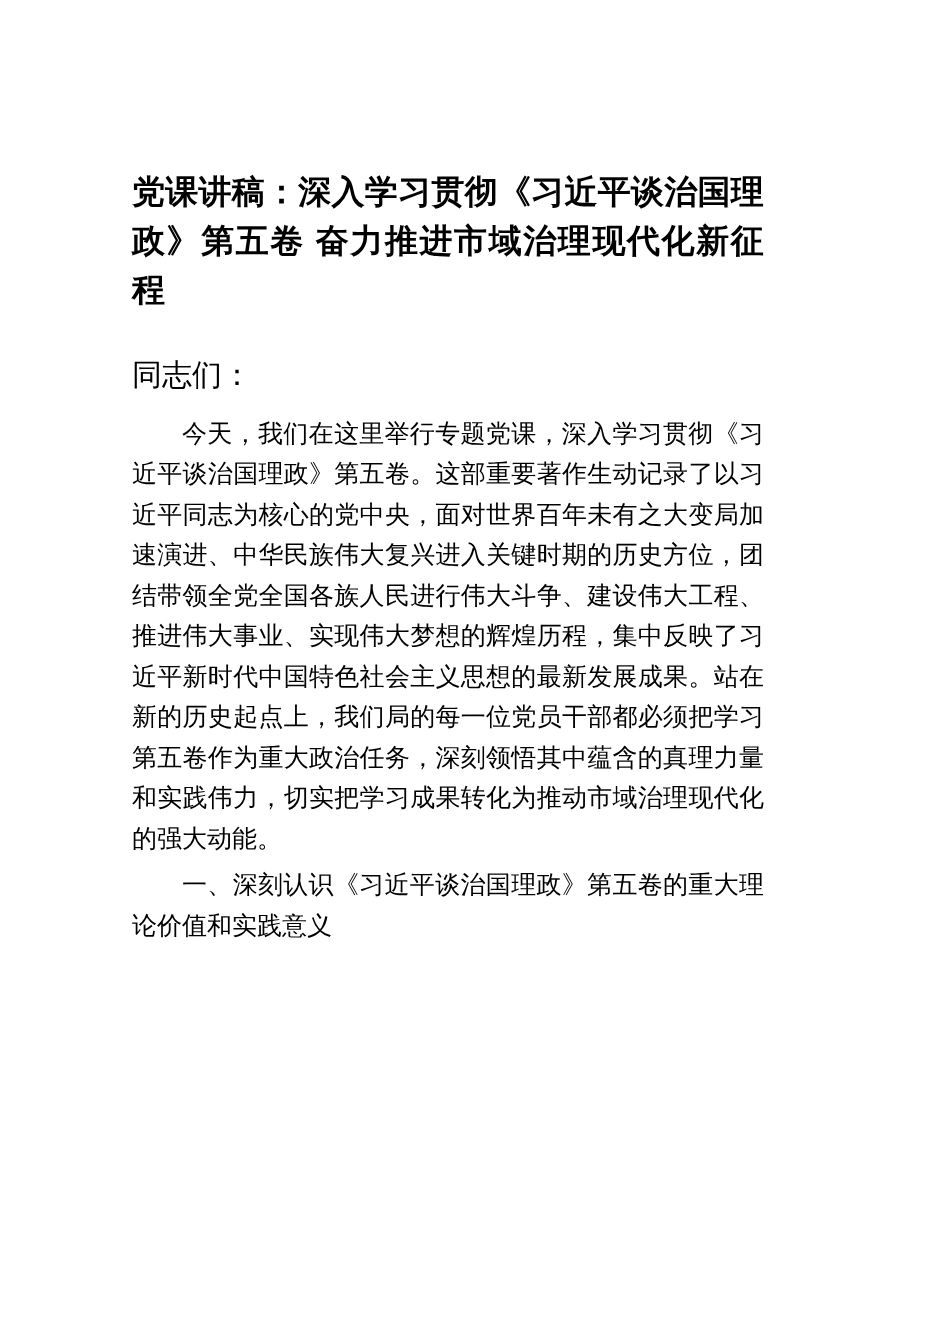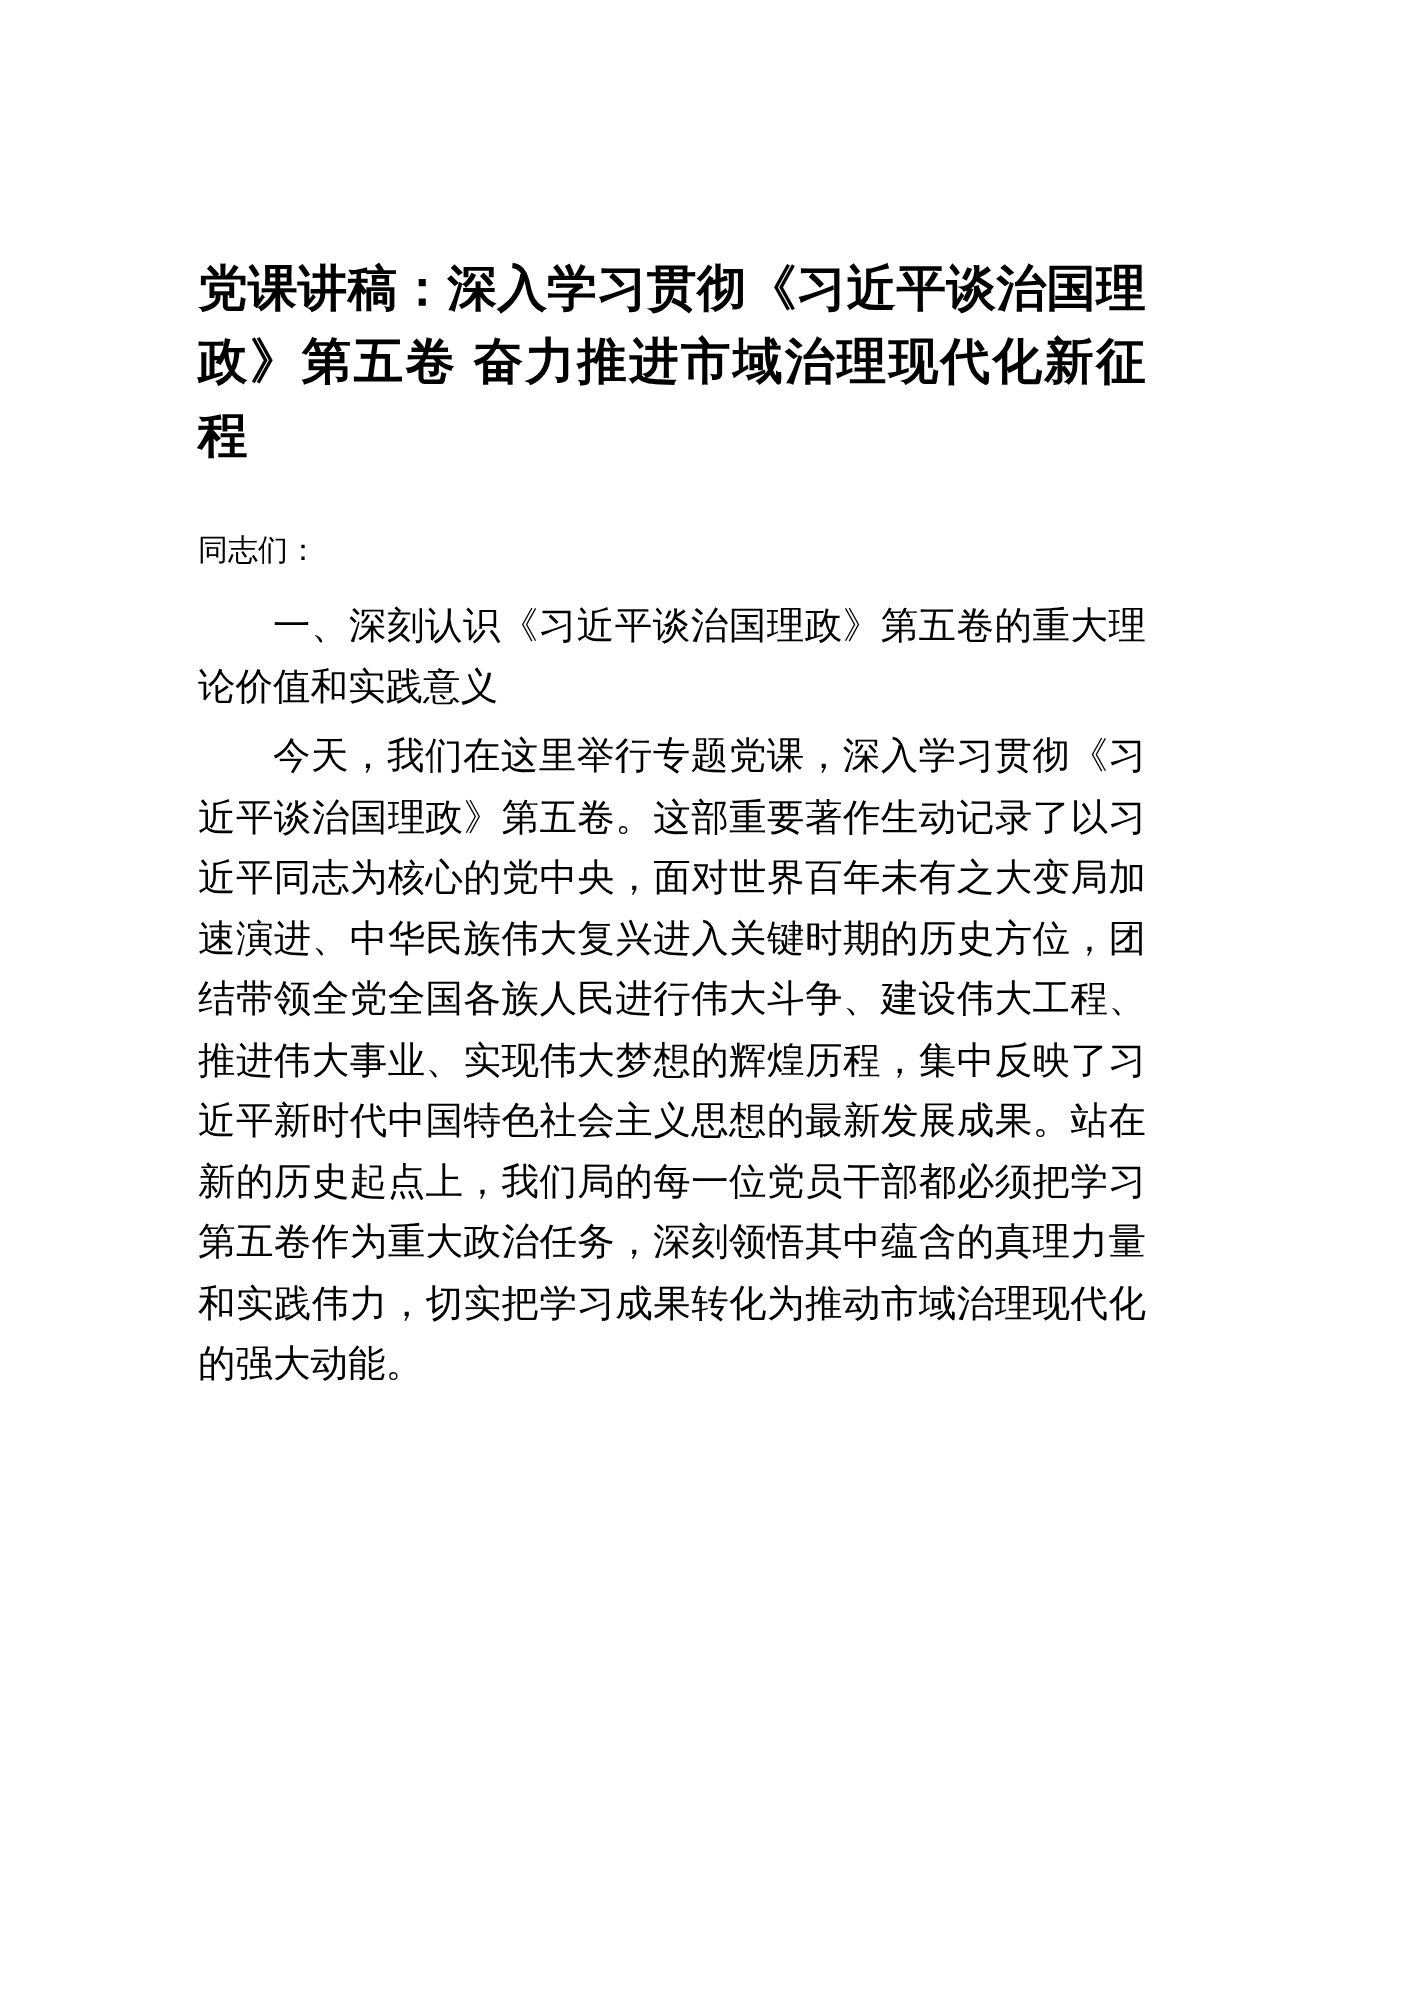--- a/index.html
+++ b/index.html
@@ -24,21 +24,21 @@
   .doc-title {
     font-size: 33px;
     font-weight: bold;
     line-height: 1.48;
     letter-spacing: 0.2px;
     margin: 0 0 38px 0;
     text-align: justify;
     text-justify: inter-ideograph;
   }
   .salutation {
-    font-size: 20px;
+    font-size: 30px;
     line-height: 1.55;
     margin: 0 0 14px 0;
   }
   .para {
     font-size: 25px;
     line-height: 1.62;
     margin: 0 0 6px 0;
     text-align: justify;
     text-justify: inter-ideograph;
     text-indent: 2em;
@@ -46,18 +46,18 @@
 </style>
 </head>
 <body>
 
 <div class="page">
 
   <h1 class="doc-title">党课讲稿：深入学习贯彻《习近平谈治国理政》第五卷 奋力推进市域治理现代化新征程</h1>
 
   <p class="salutation">同志们：</p>
 
+  <p class="para">今天，我们在这里举行专题党课，深入学习贯彻《习近平谈治国理政》第五卷。这部重要著作生动记录了以习近平同志为核心的党中央，面对世界百年未有之大变局加速演进、中华民族伟大复兴进入关键时期的历史方位，团结带领全党全国各族人民进行伟大斗争、建设伟大工程、推进伟大事业、实现伟大梦想的辉煌历程，集中反映了习近平新时代中国特色社会主义思想的最新发展成果。站在新的历史起点上，我们局的每一位党员干部都必须把学习第五卷作为重大政治任务，深刻领悟其中蕴含的真理力量和实践伟力，切实把学习成果转化为推动市域治理现代化的强大动能。</p>
+
   <p class="para">一、深刻认识《习近平谈治国理政》第五卷的重大理论价值和实践意义</p>
-
-  <p class="para">今天，我们在这里举行专题党课，深入学习贯彻《习近平谈治国理政》第五卷。这部重要著作生动记录了以习近平同志为核心的党中央，面对世界百年未有之大变局加速演进、中华民族伟大复兴进入关键时期的历史方位，团结带领全党全国各族人民进行伟大斗争、建设伟大工程、推进伟大事业、实现伟大梦想的辉煌历程，集中反映了习近平新时代中国特色社会主义思想的最新发展成果。站在新的历史起点上，我们局的每一位党员干部都必须把学习第五卷作为重大政治任务，深刻领悟其中蕴含的真理力量和实践伟力，切实把学习成果转化为推动市域治理现代化的强大动能。</p>
 
 
 </div>
 
 </body></html>

